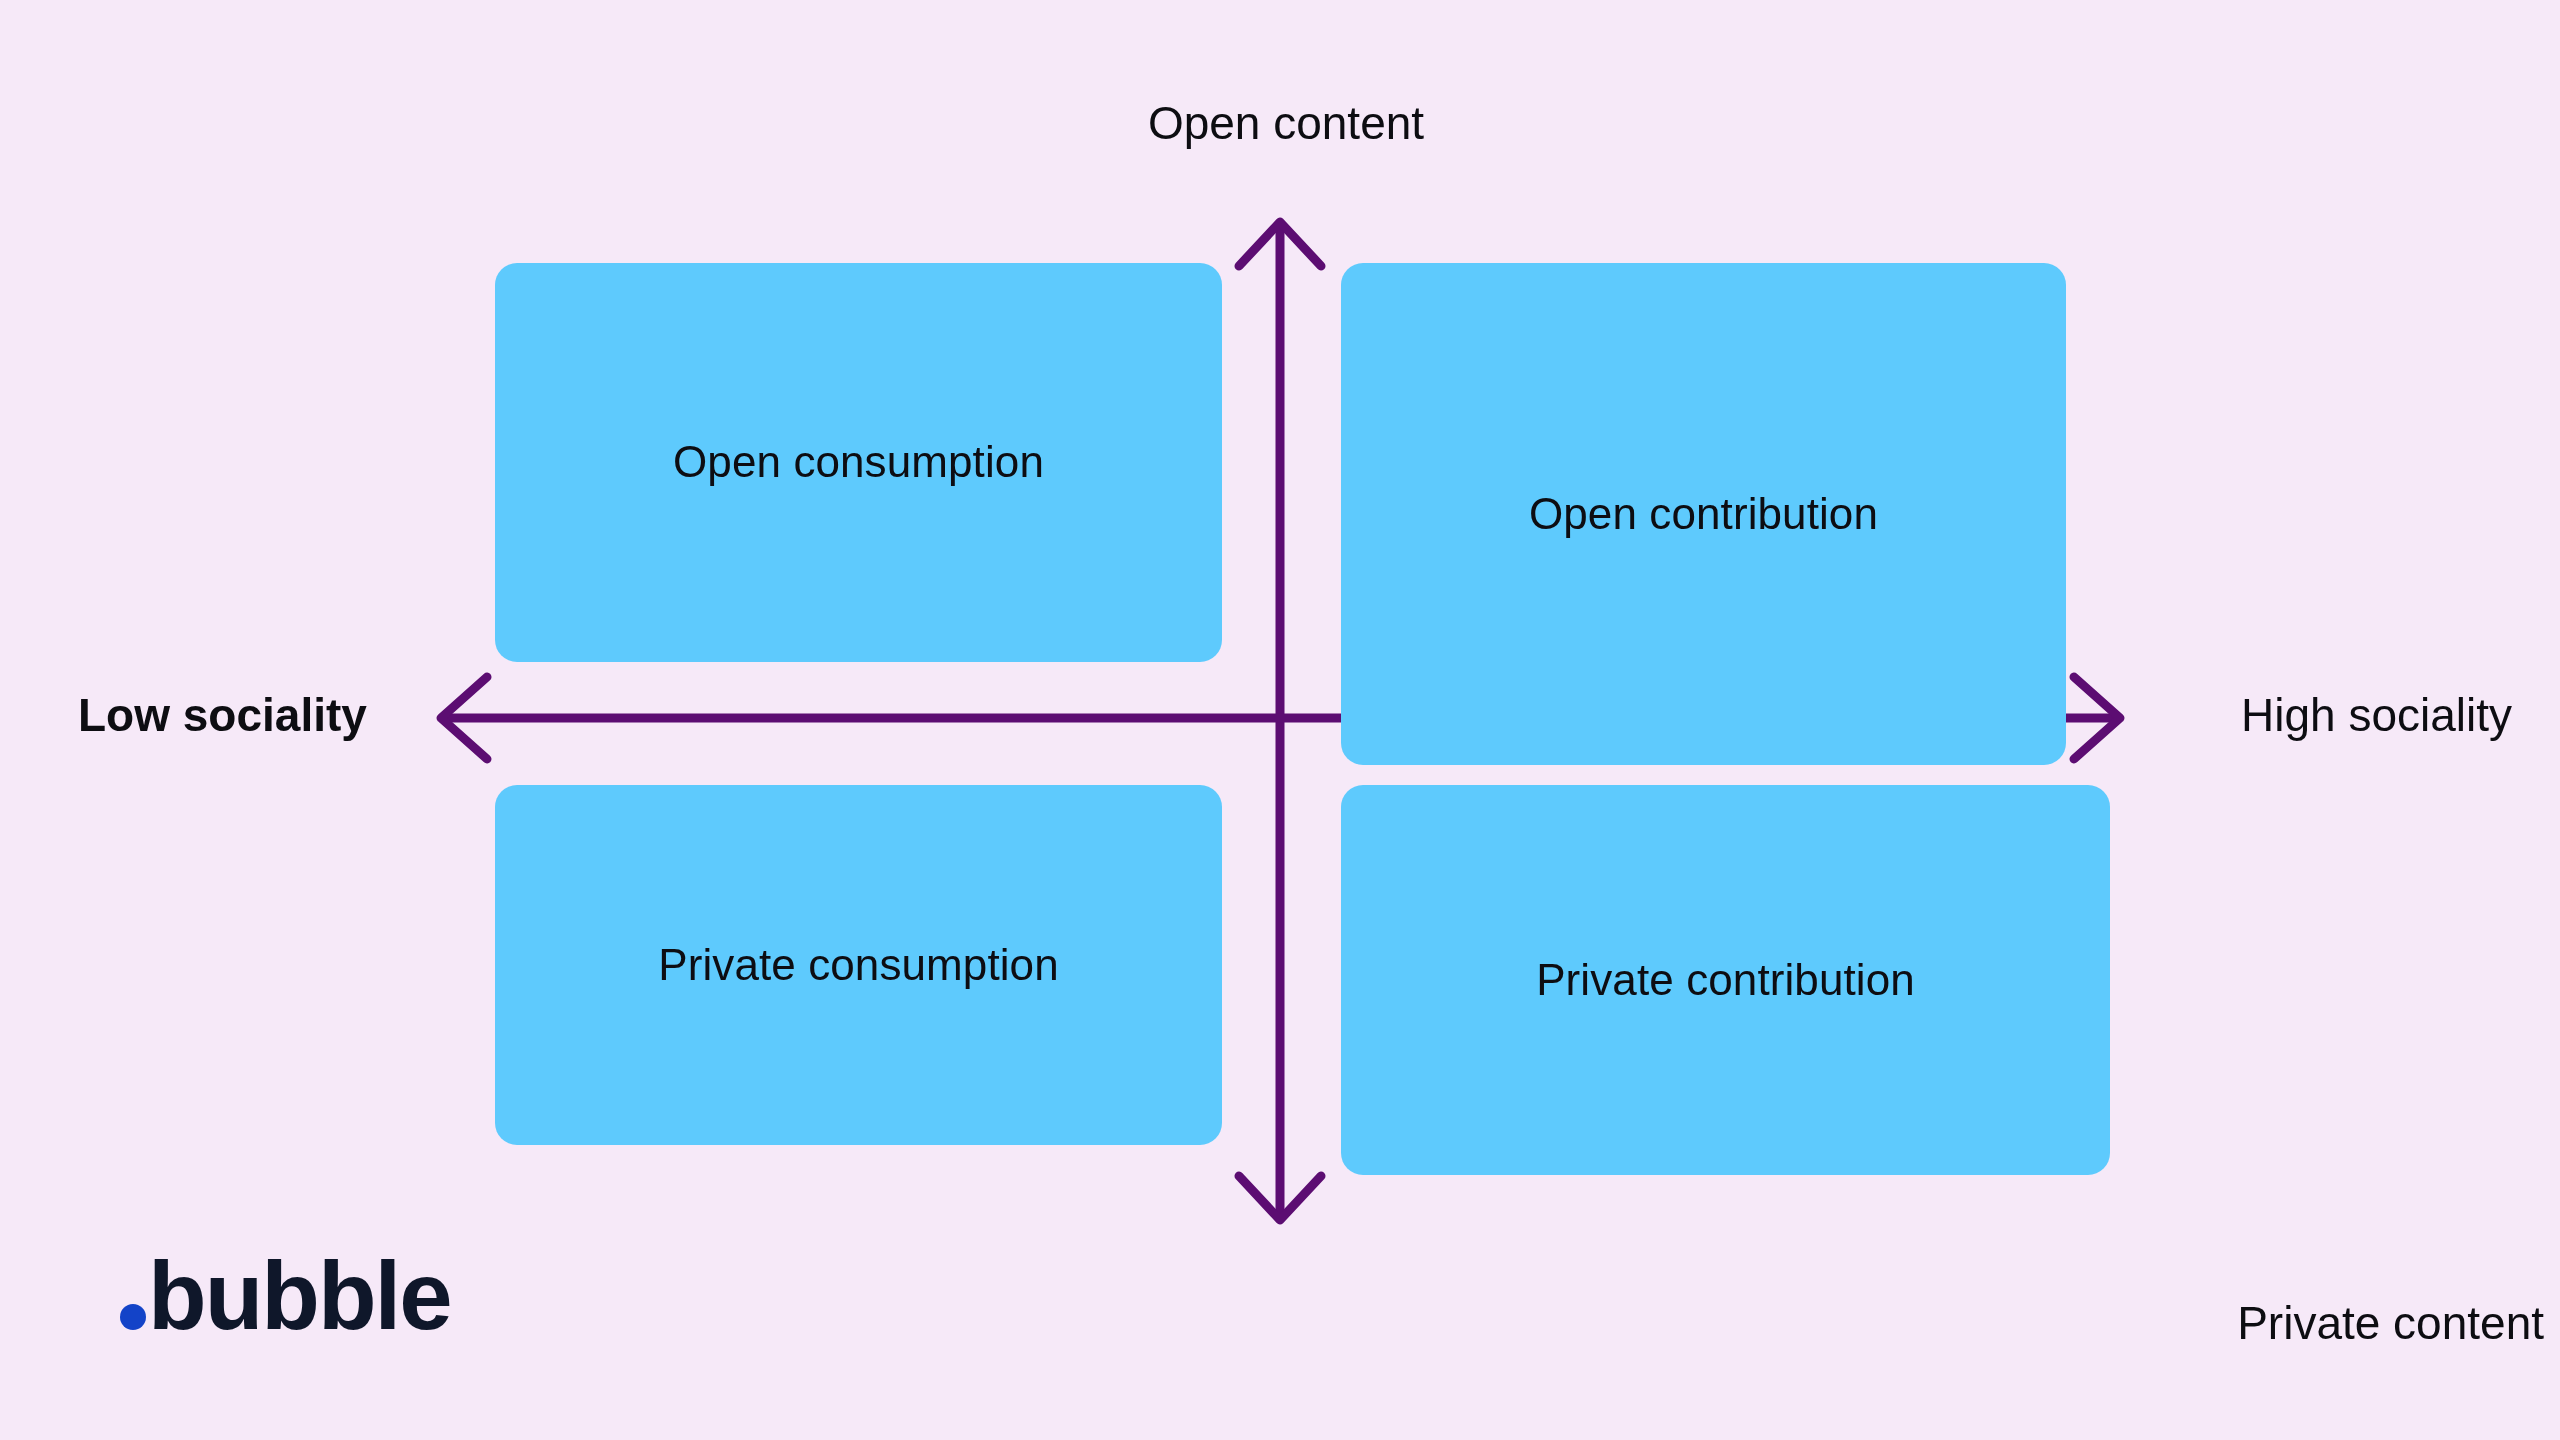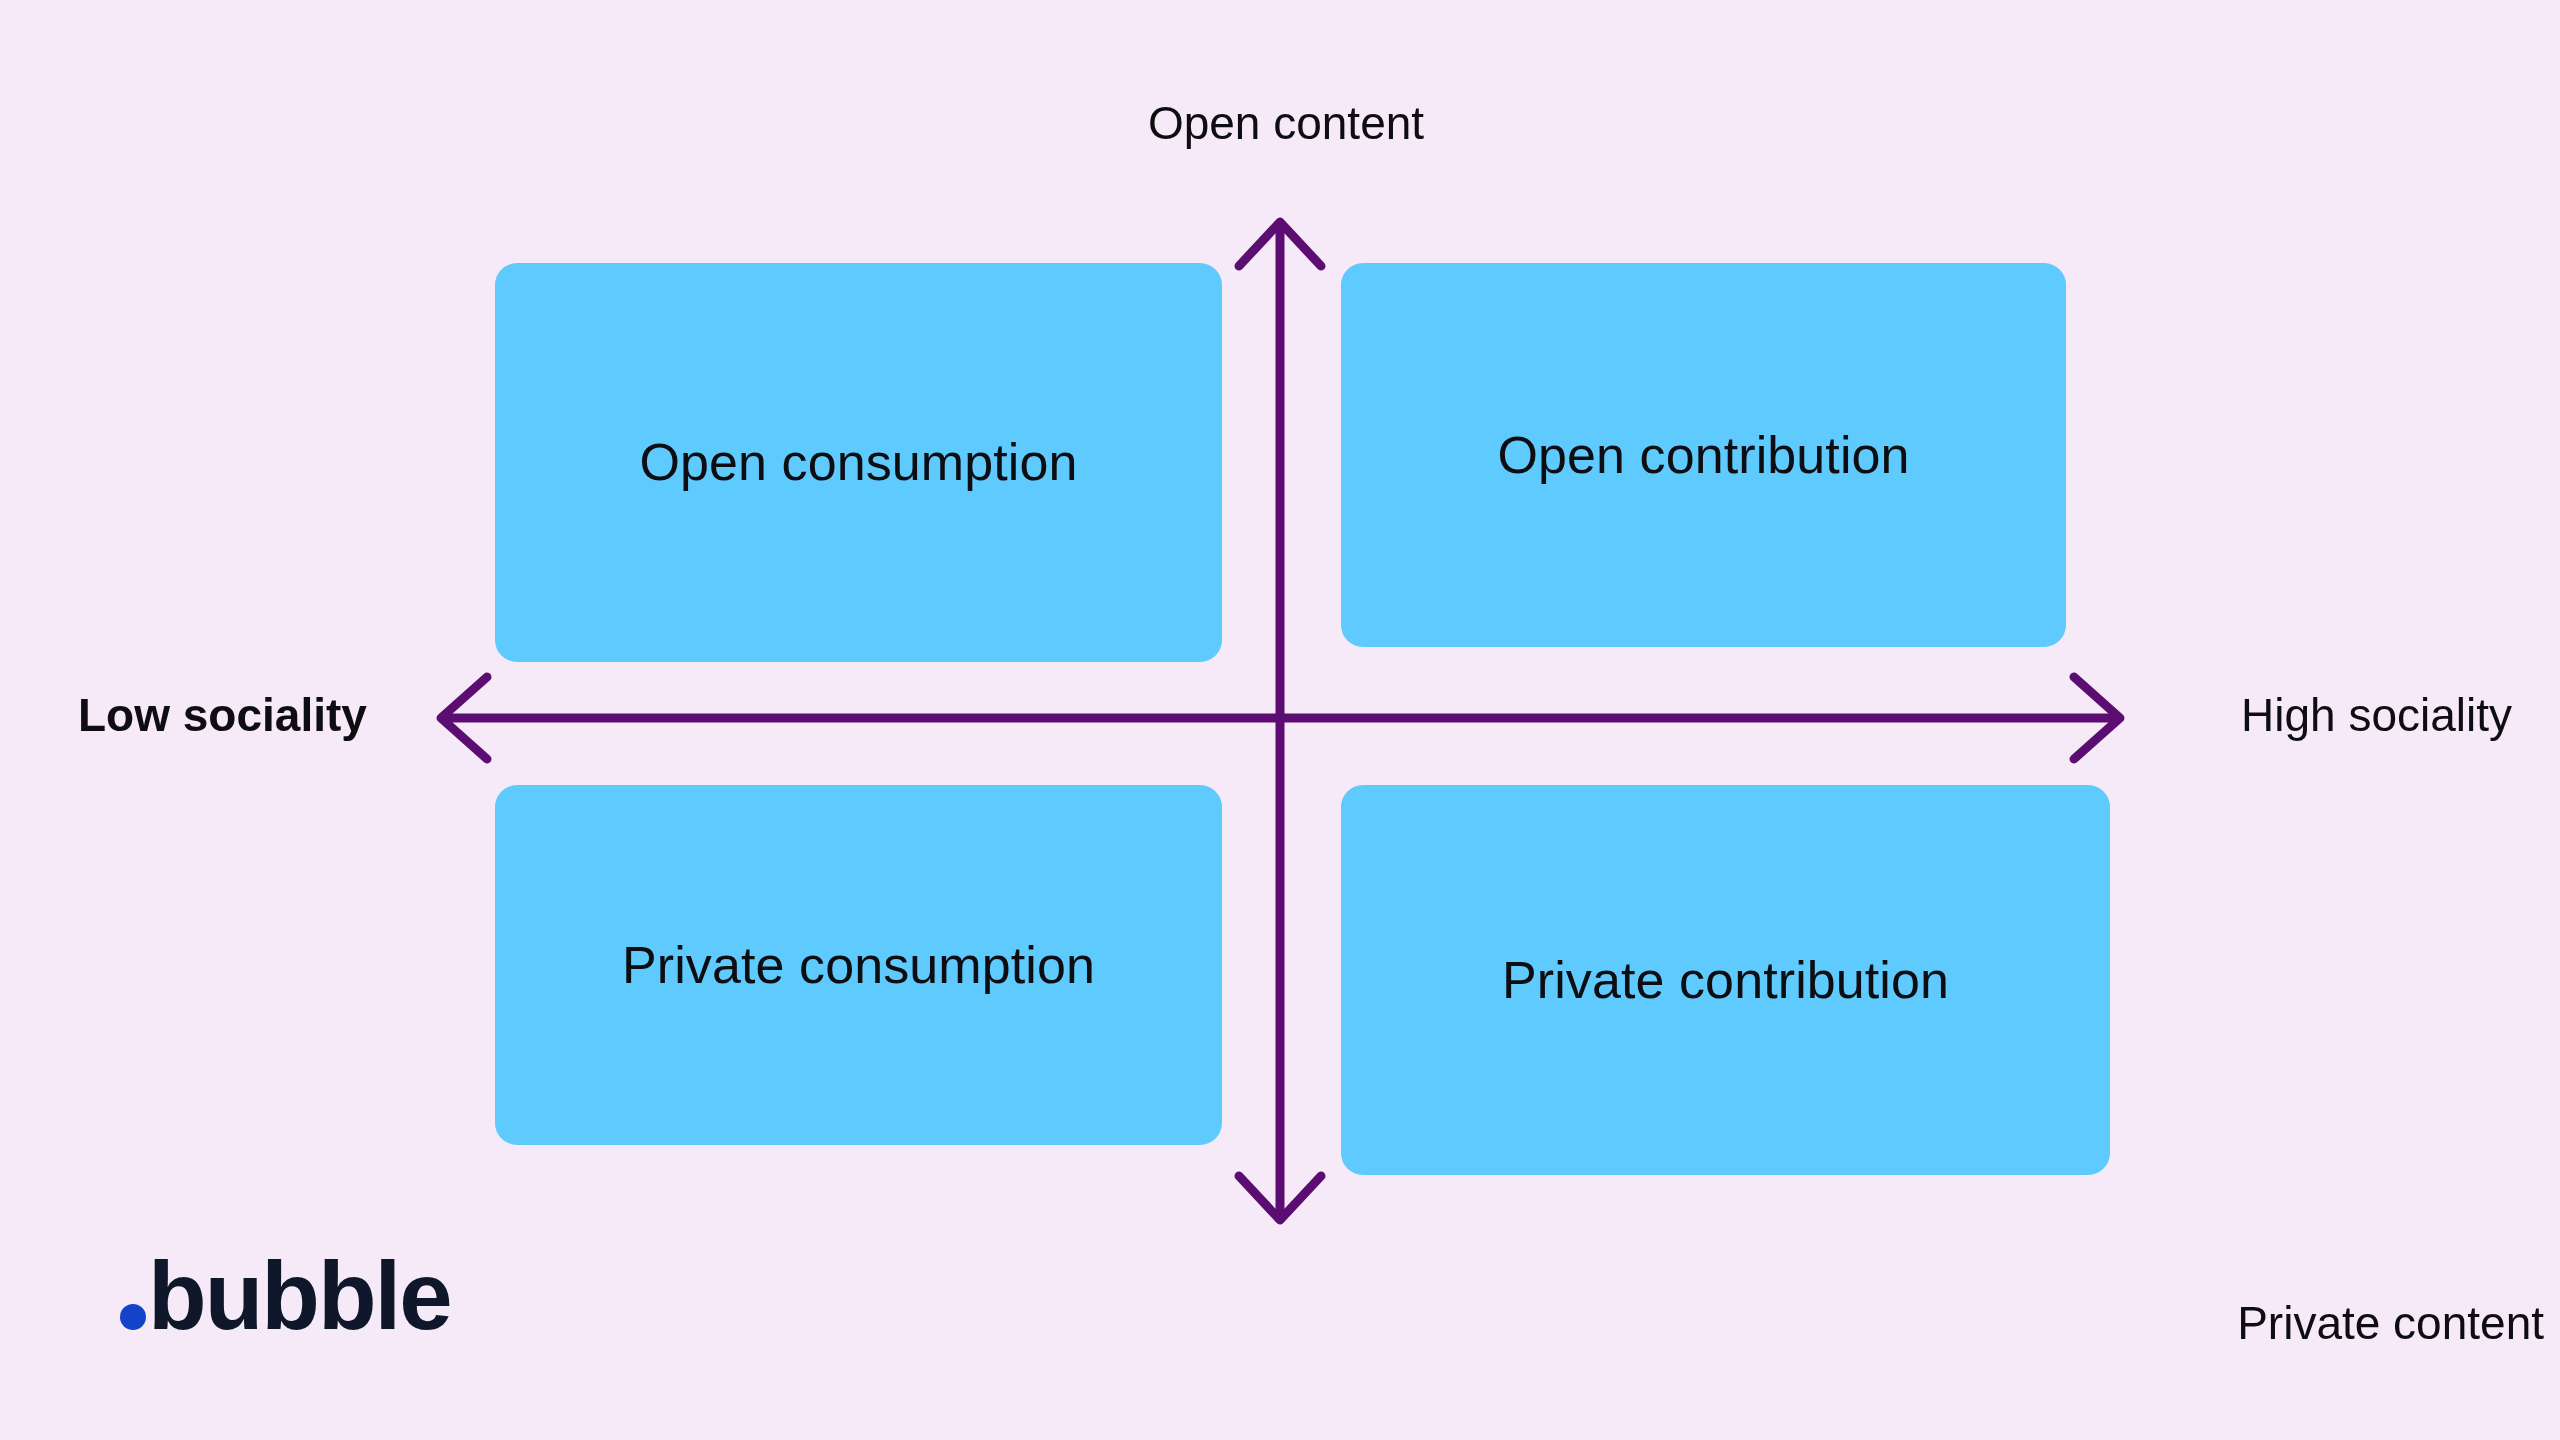--- a/index.html
+++ b/index.html
@@ -35,29 +35,29 @@
   
   .quadrant-box {
     position: absolute;
     background: #5ecafd;
     border-radius: 22px;
     display: flex;
     align-items: center;
     justify-content: center;
   }
   .quadrant-label {
-    font-size: 52px;
+    font-size: 44px;
     line-height: 1.2;
     color: #0d0d12;
     letter-spacing: 0.1px;
     white-space: nowrap;
   }
 
   #box-open-consumption     { left: 495px;  top: 263px;  width: 727px; height: 399px; }
-  #box-open-contribution    { left: 1341px; top: 263px;  width: 725px; height: 384px; }
+  #box-open-contribution    { left: 1341px; top: 263px;  width: 725px; height: 502px; }
   #box-private-consumption  { left: 495px;  top: 785px;  width: 727px; height: 360px; }
   #box-private-contribution { left: 1341px; top: 785px;  width: 769px; height: 390px; }
 
   
   .axis-label {
     position: absolute;
     font-size: 46px;
     line-height: 1.2;
     color: #0d0d12;
     white-space: nowrap;

